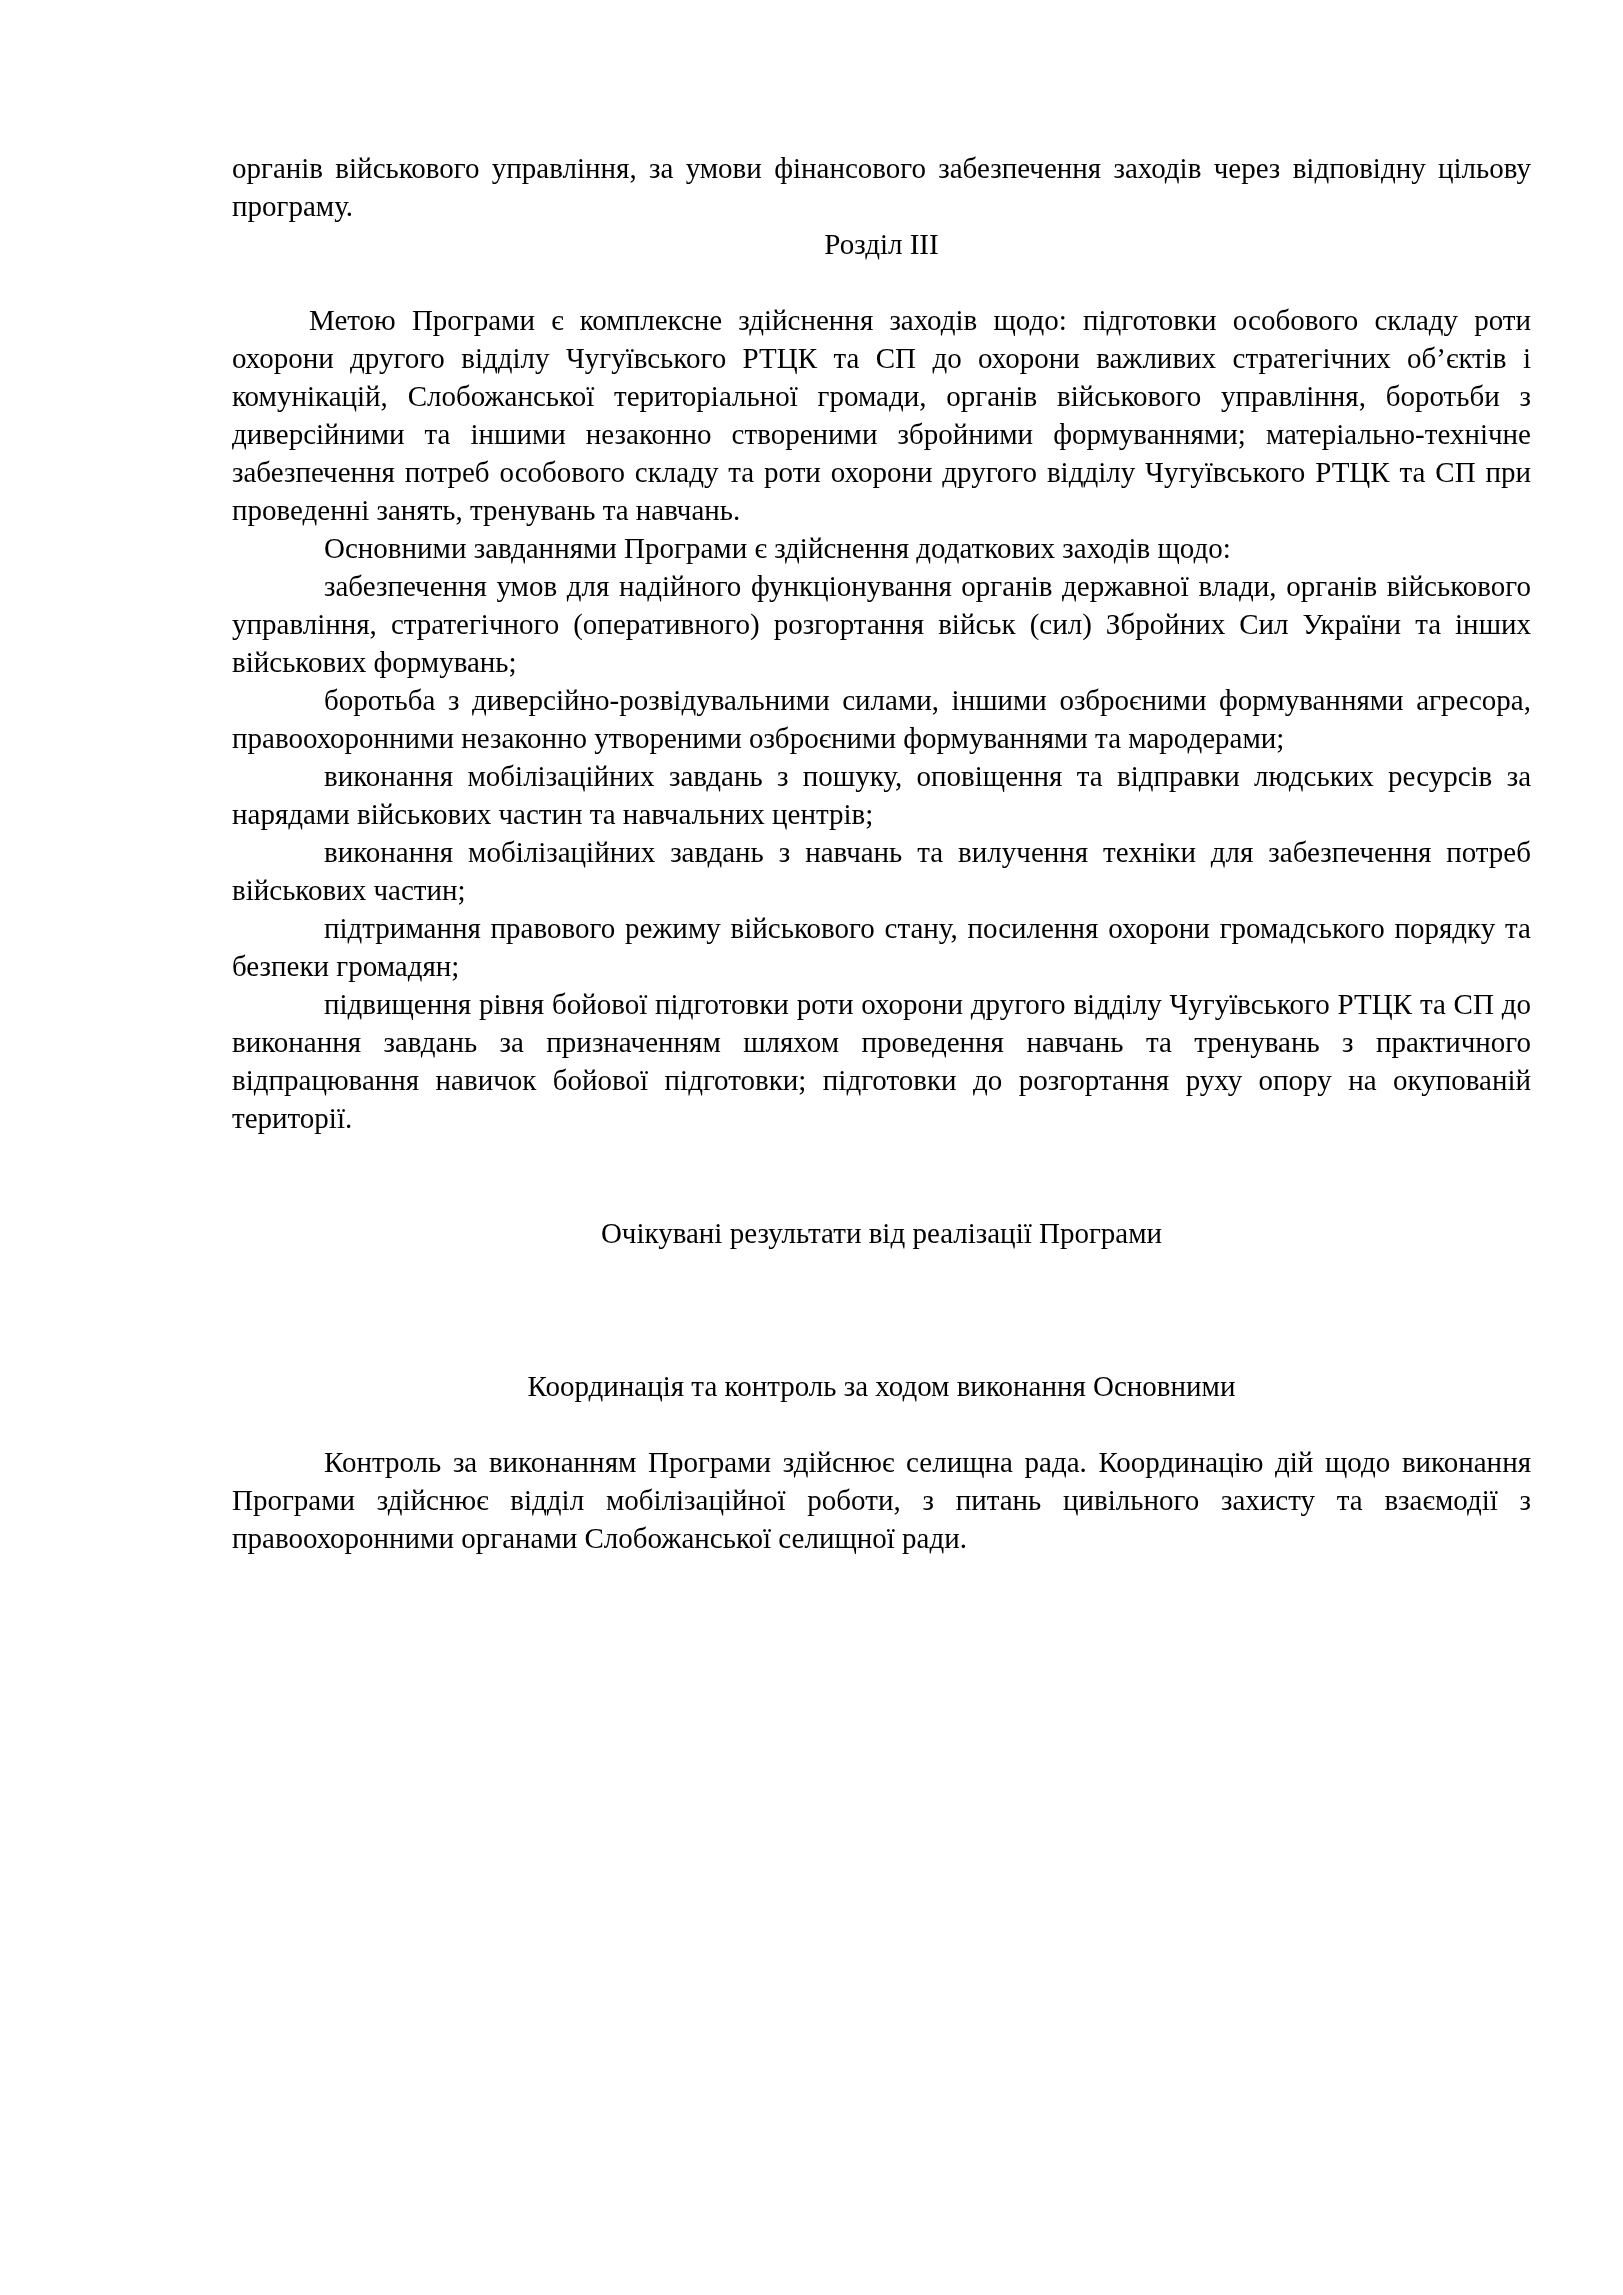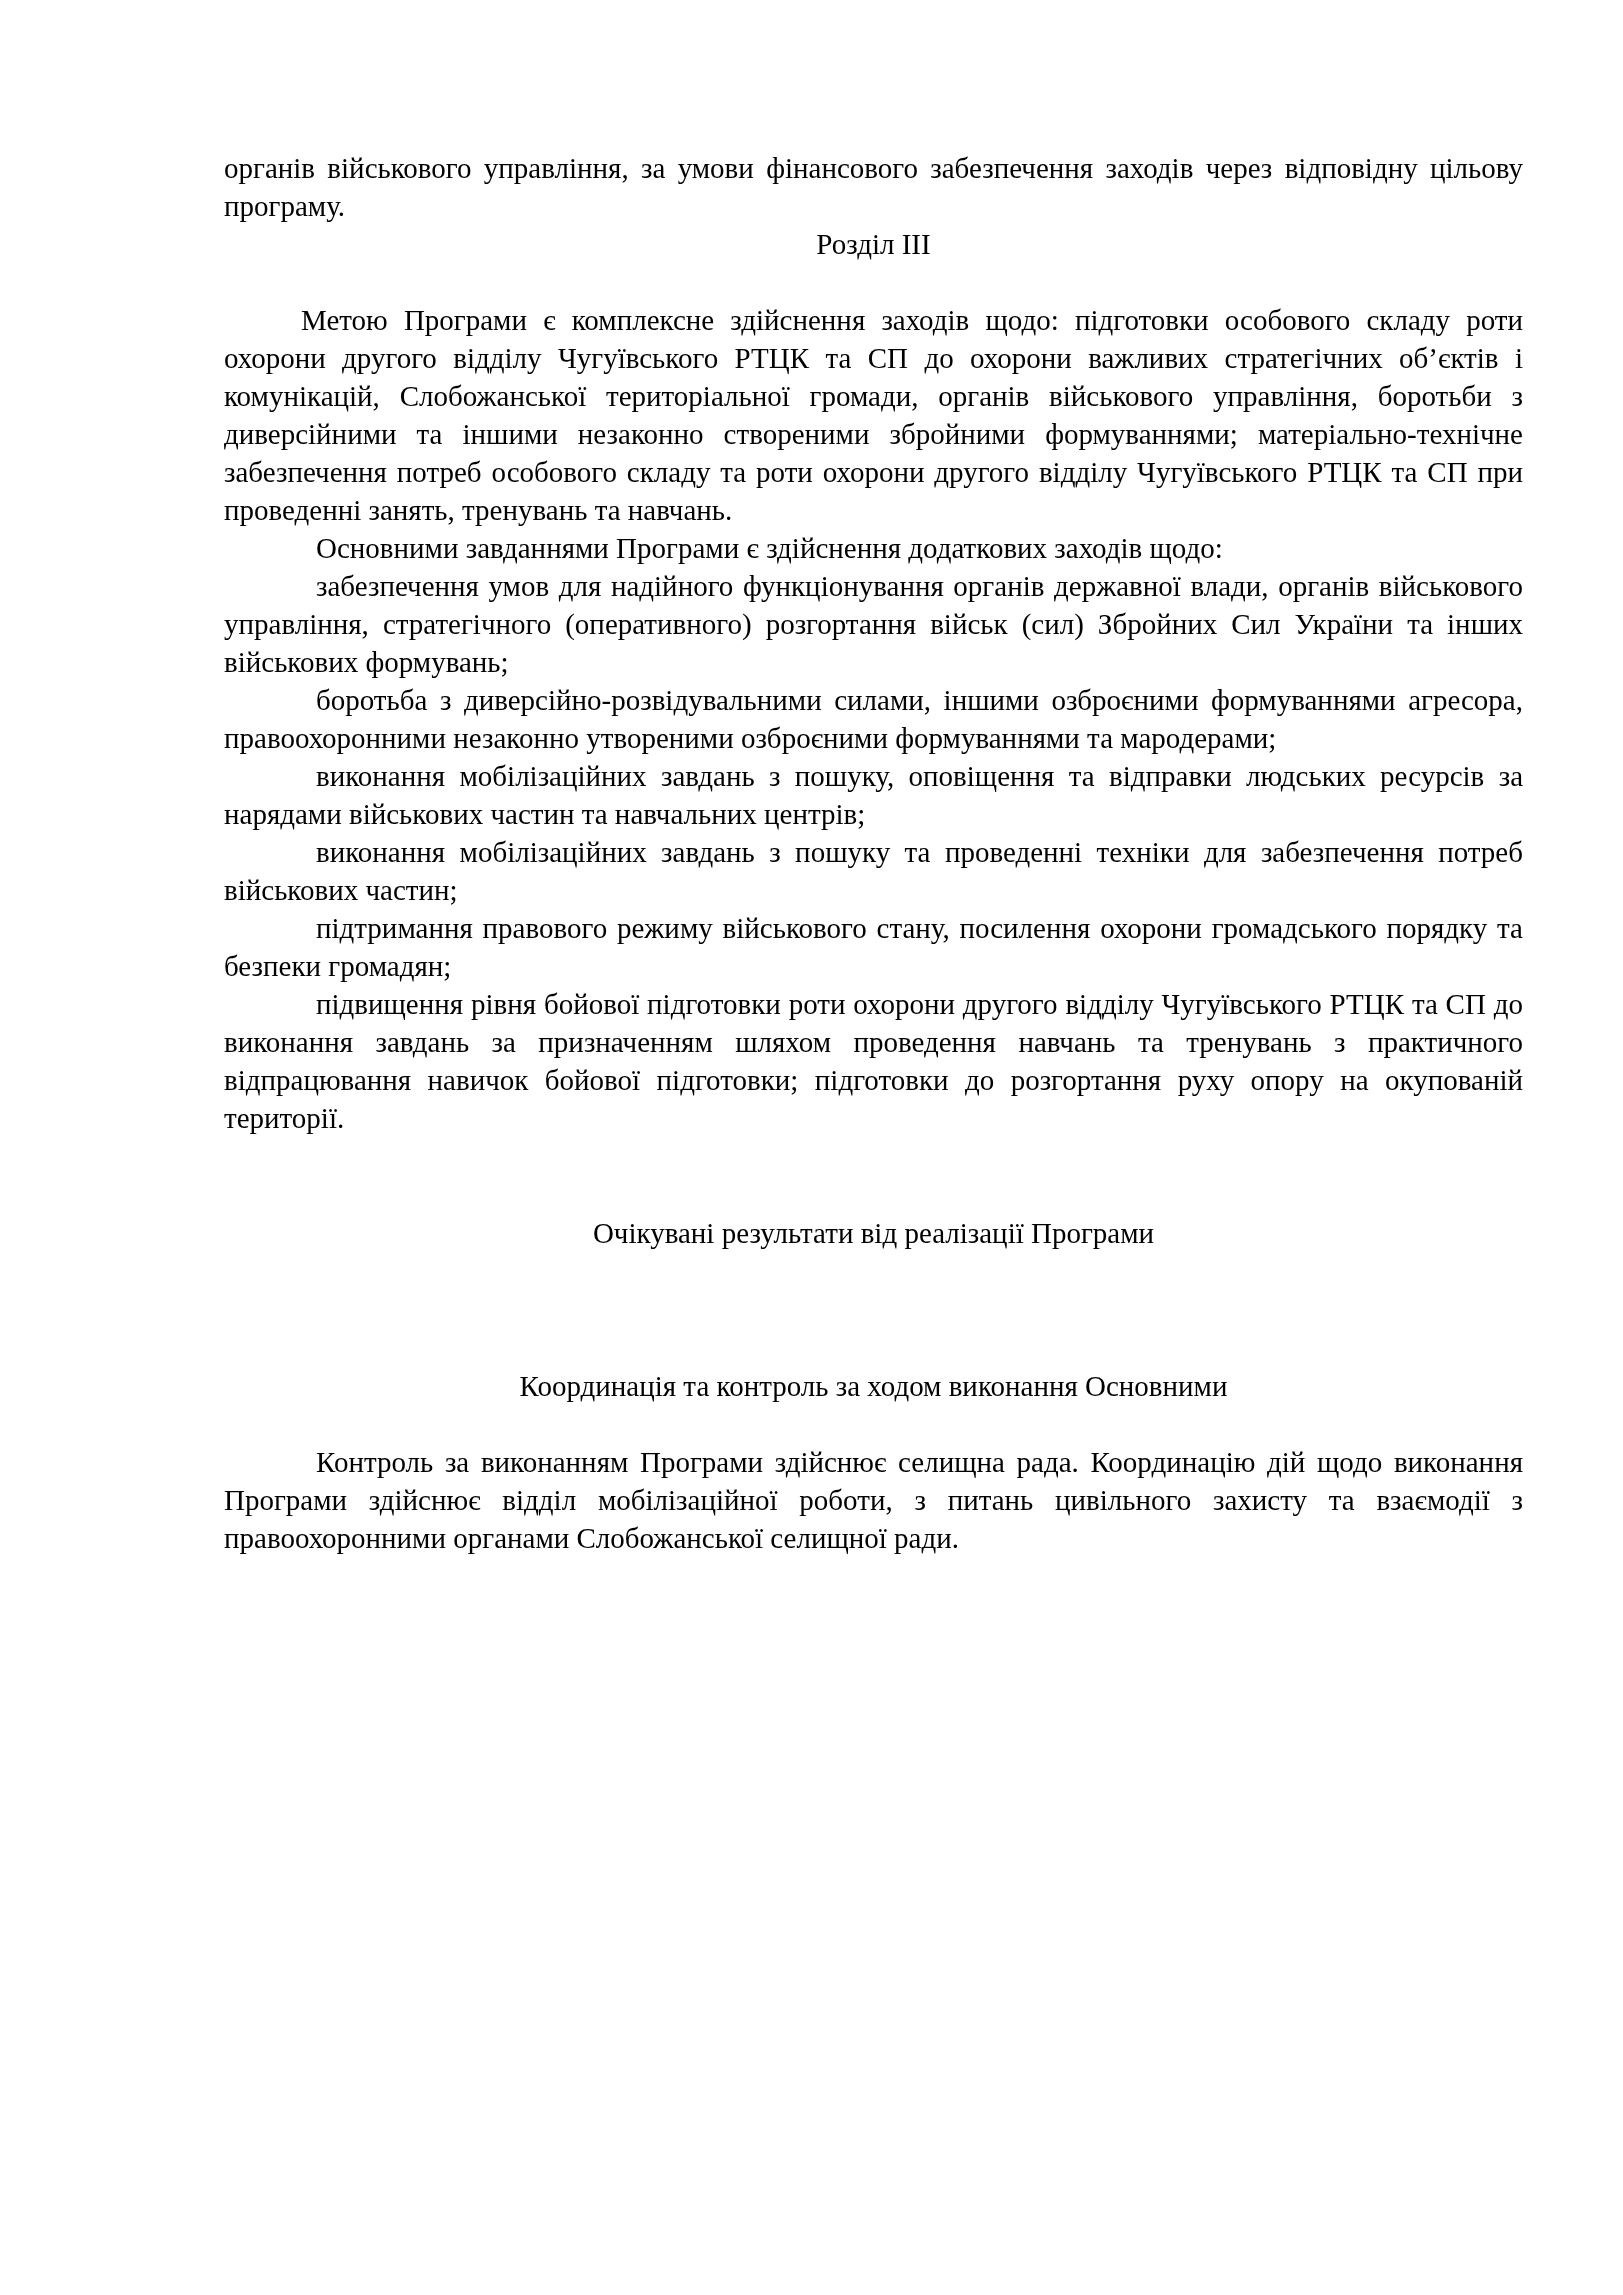--- a/index.html
+++ b/index.html
@@ -10,21 +10,21 @@
     body {
       width: 1623px;
       height: 2295px;
       position: relative;
       overflow: hidden;
       font-family: "Liberation Serif", "DejaVu Serif", serif;
       color: #000000;
     }
     .page {
       position: absolute;
-      left: 224px;
+      left: 232px;
       top: 149px;
       width: 1299px;
       font-size: 29px;
       line-height: 38px;
     }
     p {
       margin: 0;
       text-align: justify;
     }
     .indent { text-indent: 77px; }
@@ -51,21 +51,21 @@
   <div class="gap-after-head"></div>
 
   <p class="indent">Метою Програми є комплексне здійснення заходів щодо: підготовки особового складу роти охорони другого відділу Чугуївського РТЦК та СП до охорони важливих стратегічних об’єктів і комунікацій, Слобожанської територіальної громади, органів військового управління, боротьби з диверсійними та іншими незаконно створеними збройними формуваннями; матеріально-технічне забезпечення потреб особового складу та роти охорони другого відділу Чугуївського  РТЦК та СП при проведенні занять, тренувань та навчань.</p>
 
   <p class="indent-sm">Основними завданнями Програми є здійснення додаткових заходів щодо:</p>
 
   <div>
     <p class="indent-sm">забезпечення умов для надійного функціонування органів державної влади, органів військового управління, стратегічного (оперативного) розгортання військ (сил) Збройних Сил України та інших військових формувань;</p>
     <p class="indent-sm">боротьба з диверсійно-розвідувальними силами, іншими озброєними формуваннями агресора, правоохоронними незаконно утвореними озброєними формуваннями та мародерами;</p>
     <p class="indent-sm">виконання мобілізаційних завдань з пошуку, оповіщення та відправки людських ресурсів за нарядами військових частин та навчальних центрів;</p>
-    <p class="indent-sm">виконання мобілізаційних завдань з пошуку та проведенні техніки для забезпечення потреб військових частин;</p>
+    <p class="indent-sm">виконання мобілізаційних завдань з навчань та вилучення техніки для забезпечення потреб військових частин;</p>
     <p class="indent-sm">підтримання правового режиму військового стану, посилення охорони громадського порядку та безпеки громадян;</p>
     <p class="indent-sm">підвищення рівня бойової підготовки роти охорони другого відділу Чугуївського РТЦК та СП до виконання завдань за призначенням шляхом проведення навчань та тренувань з практичного відпрацювання навичок бойової підготовки; підготовки до розгортання руху опору на окупованій території.</p>
   </div>
 
   <div class="gap-section"></div>
 
   <div class="heading">Очікувані результати від реалізації Програми</div>
 
   <div class="gap-after-head"></div>
 

